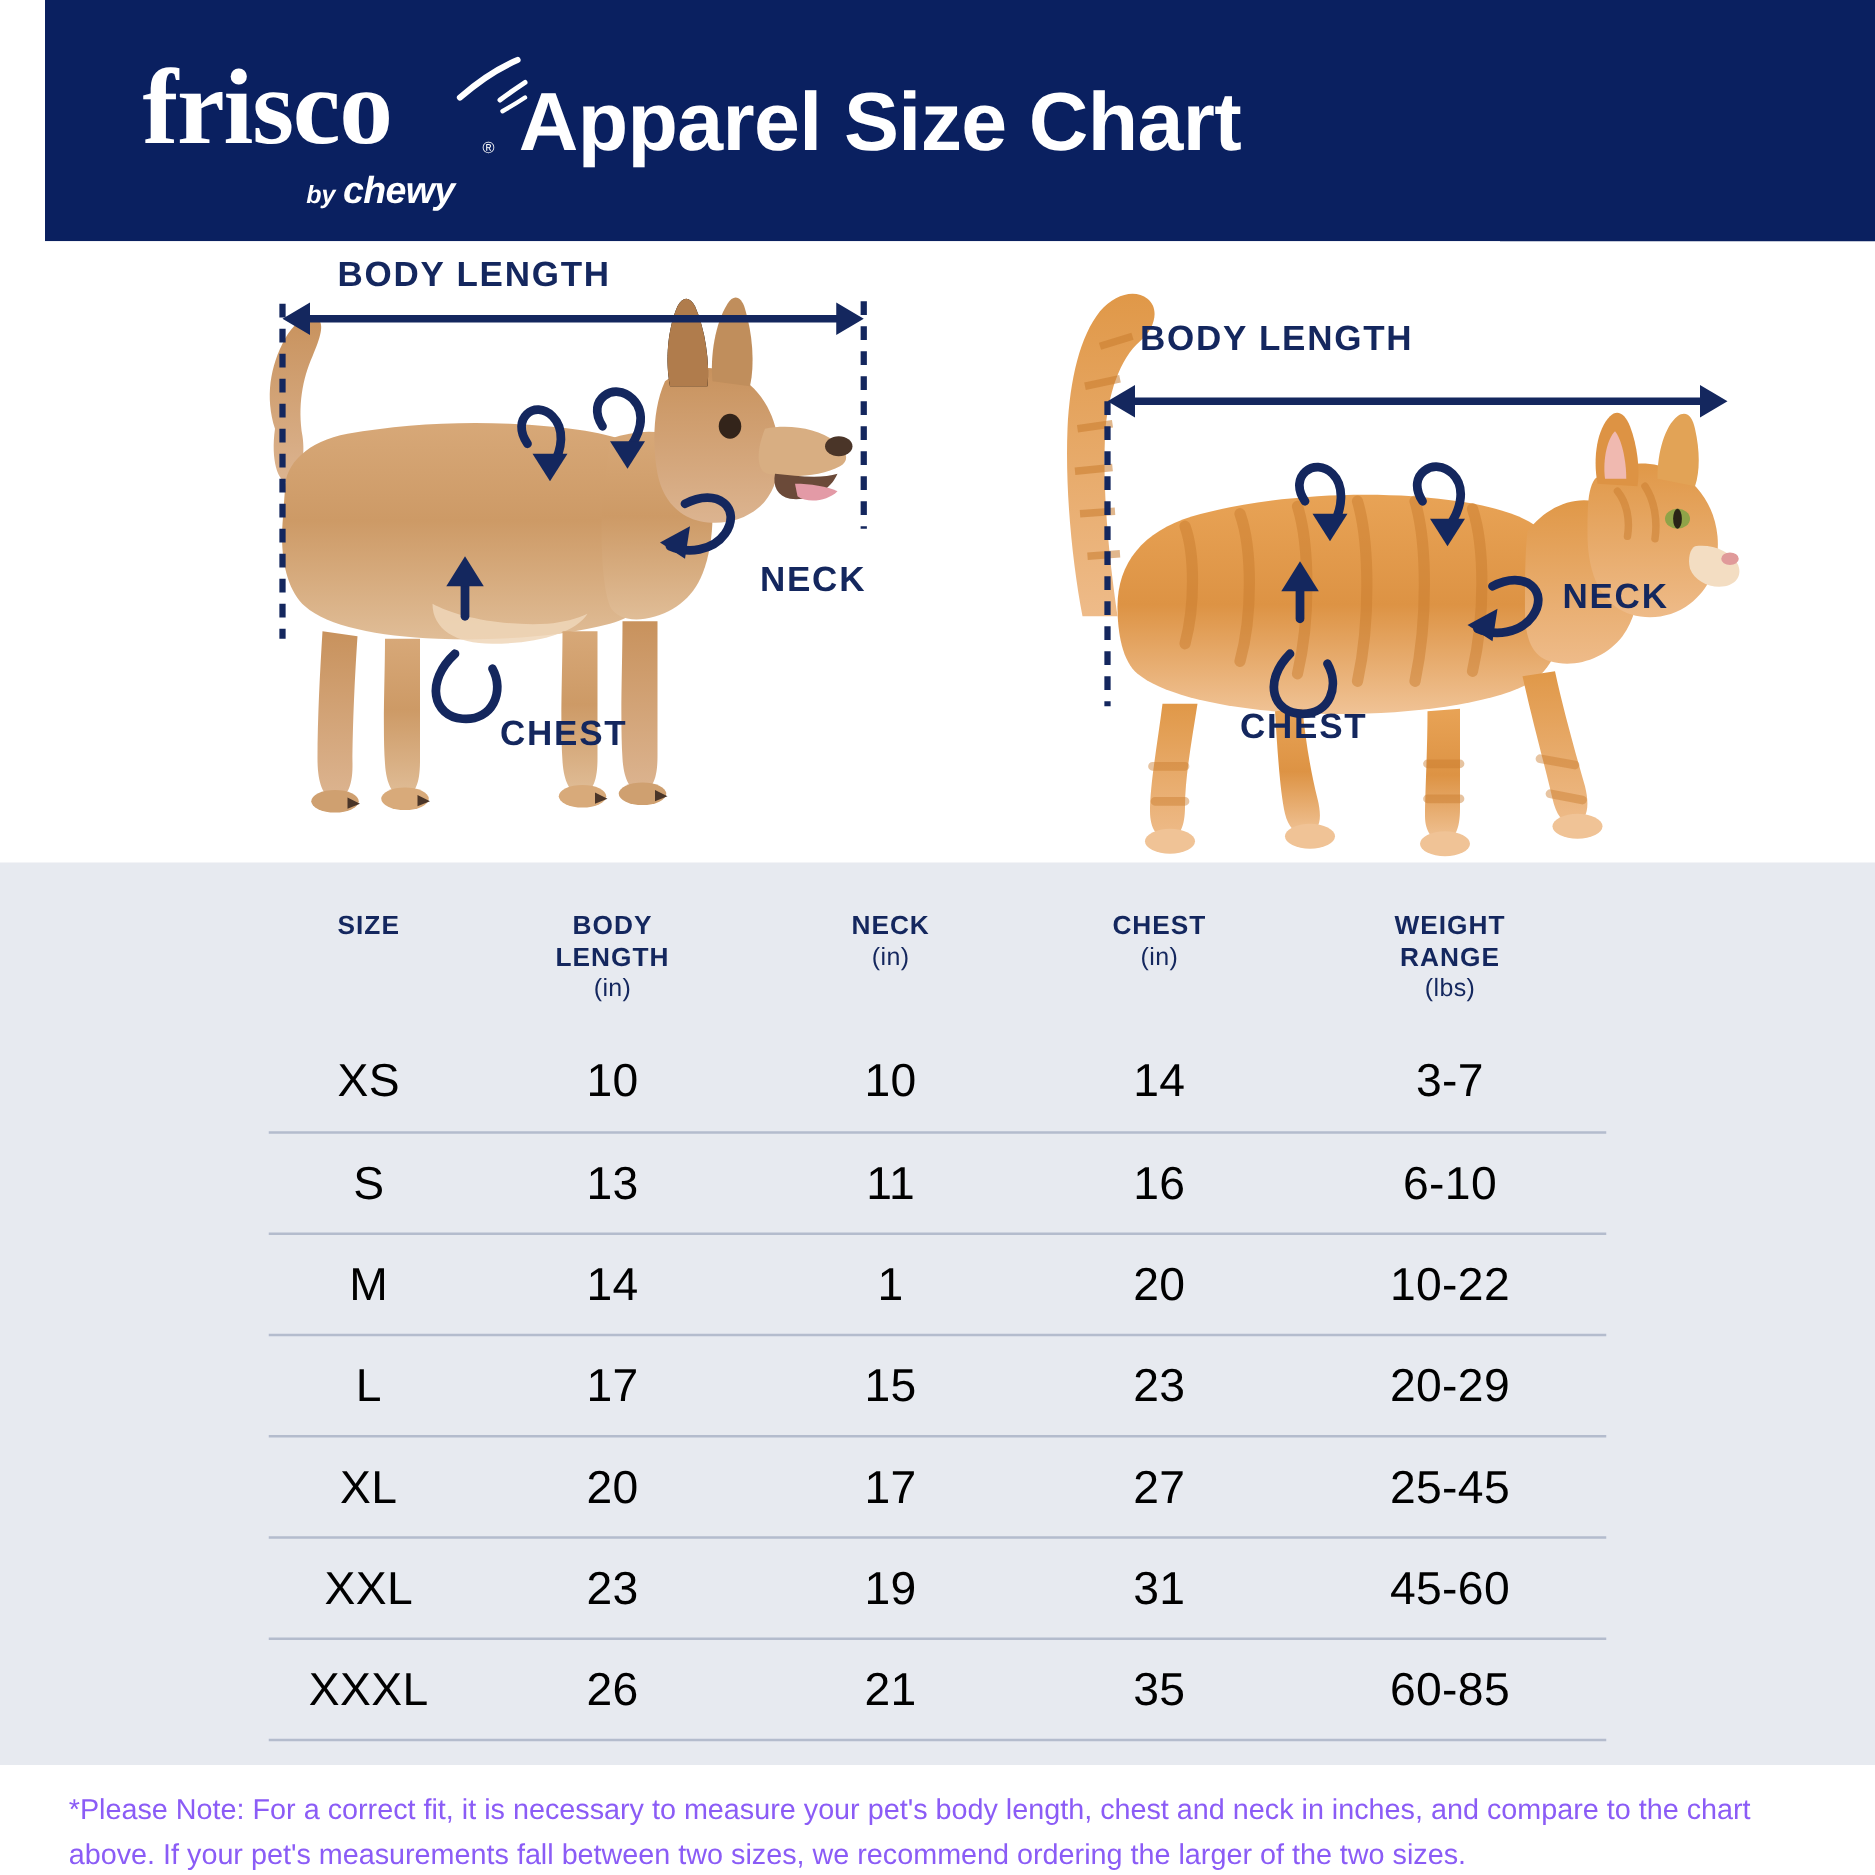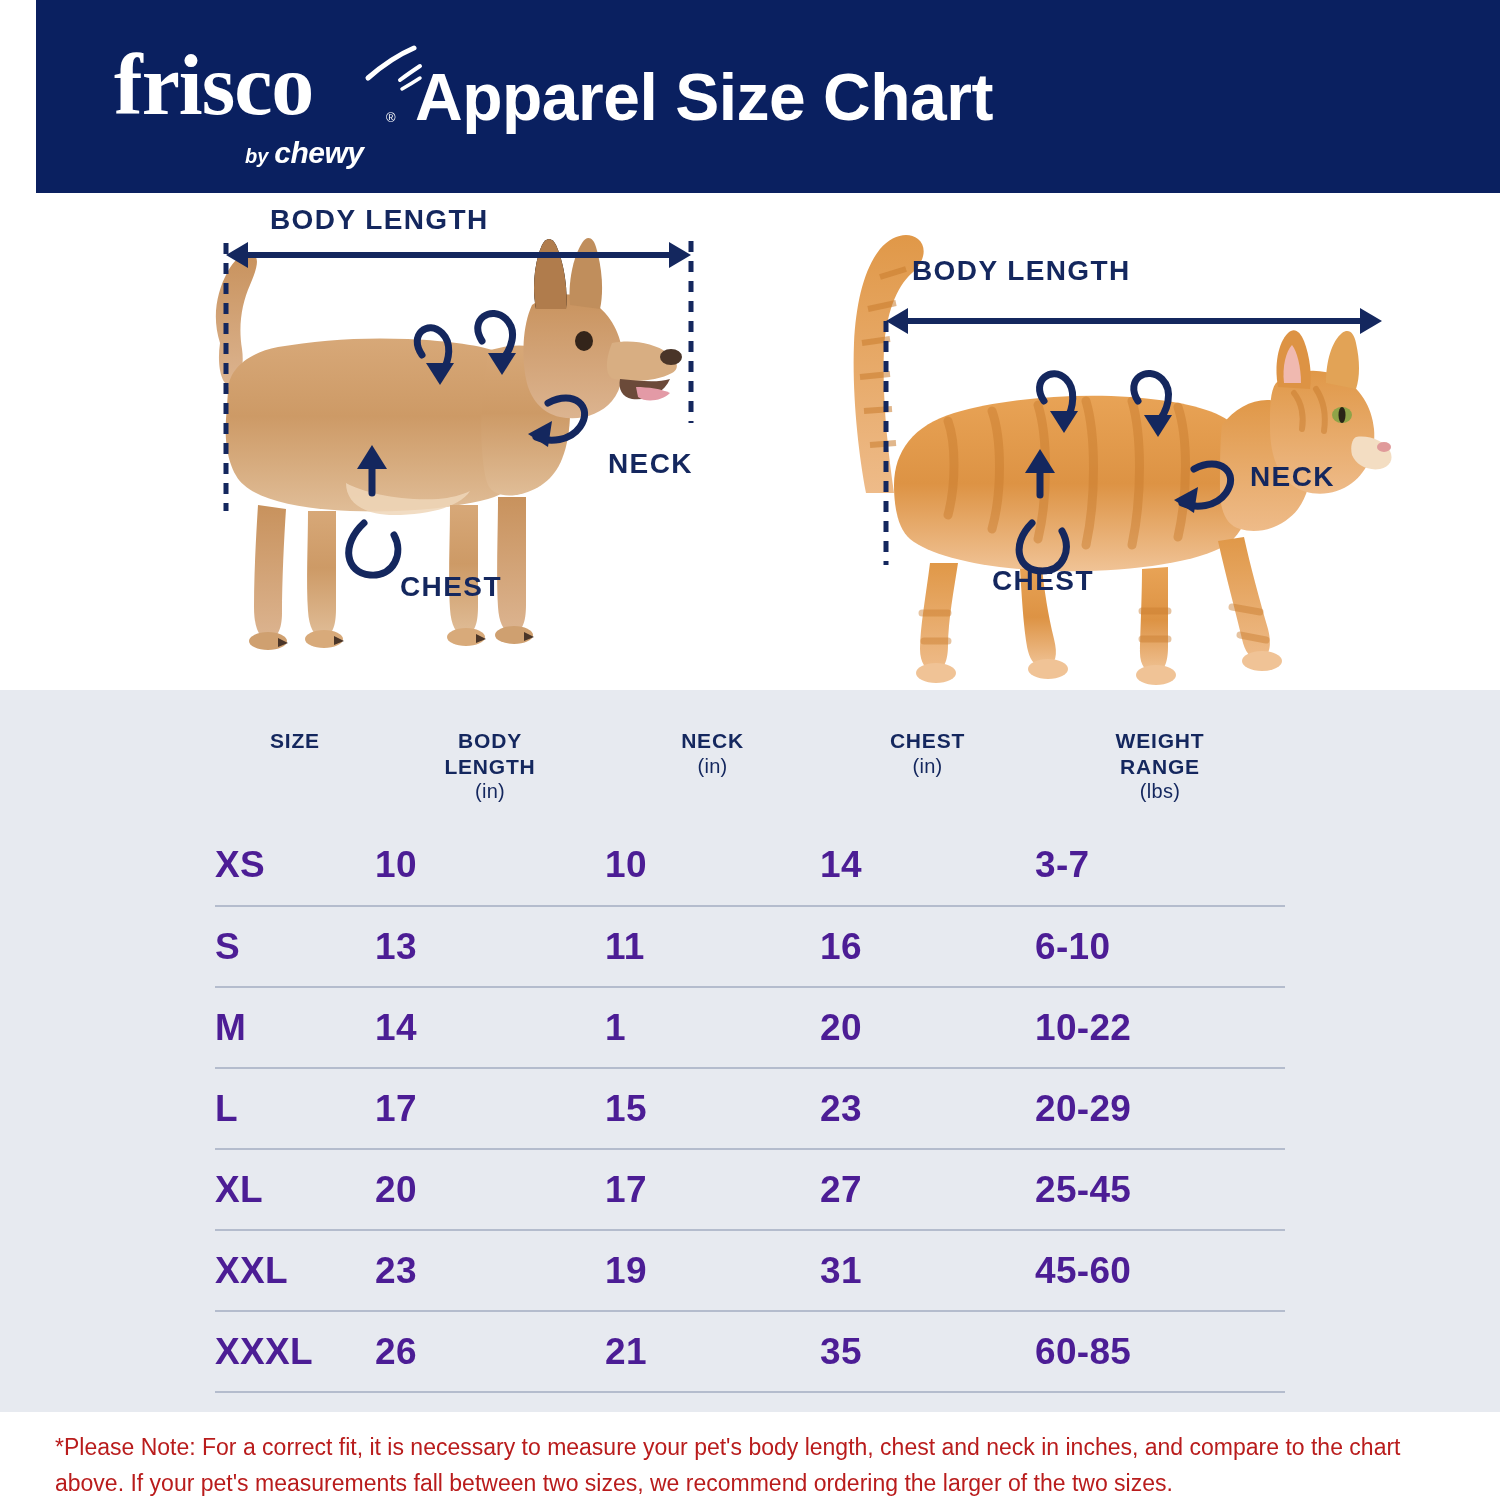--- a/index.html
+++ b/index.html
@@ -89,32 +89,32 @@
   .col-chest{ width:215px; }
   .col-wt{ width:250px; }
 
   .trow{
     display:flex; height:81px; align-items:center;
     border-top:2px solid #b4bccd;
   }
   .trow:first-of-type{ border-top:none; }
   .tbody{ border-bottom:2px solid #b4bccd; }
   .td{
-    color:#4c1d95; font-weight:700; font-size:37px;
-    text-align:left; letter-spacing:0.3px;
+    color:#000000; font-weight:400; font-size:37px;
+    text-align:center; letter-spacing:0.3px;
   }
 
   
   .footer{
     position:absolute; left:0; top:1412px; width:1500px; height:88px;
     background:#ffffff;
   }
   .footer-note{
     position:absolute; left:55px; top:18px; width:1390px;
-    color:#b91c1c; font-size:23px; line-height:1.55;
+    color:#8b5cf6; font-size:23px; line-height:1.55;
   }
 </style>
 </head>
 <body>
 
 <div id="page">
 
   <div class="header-band">
 
     <div class="logo-wrap">

